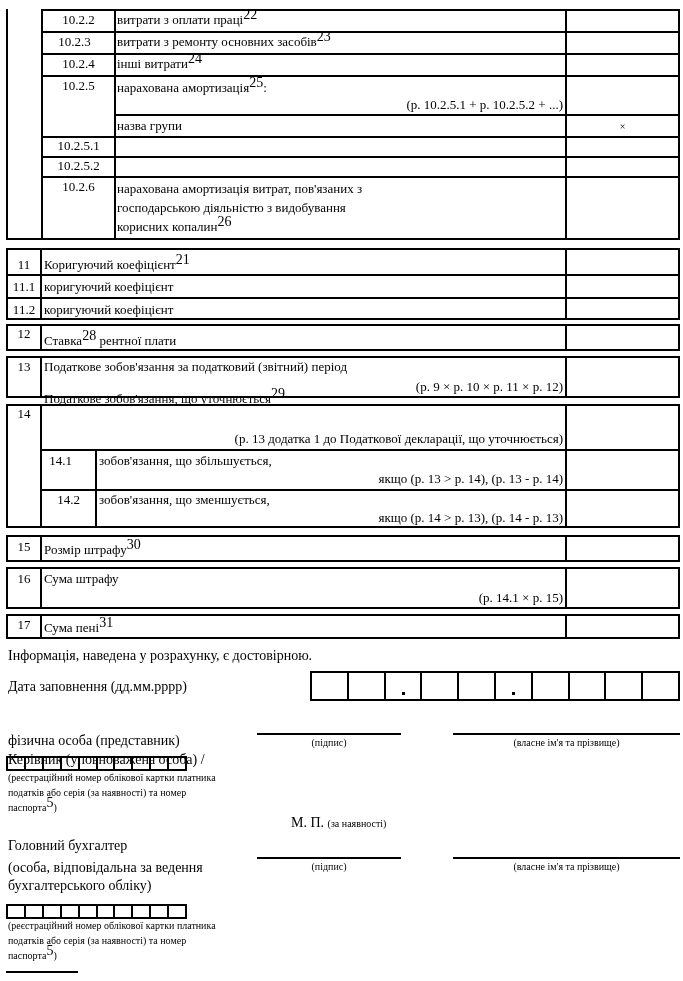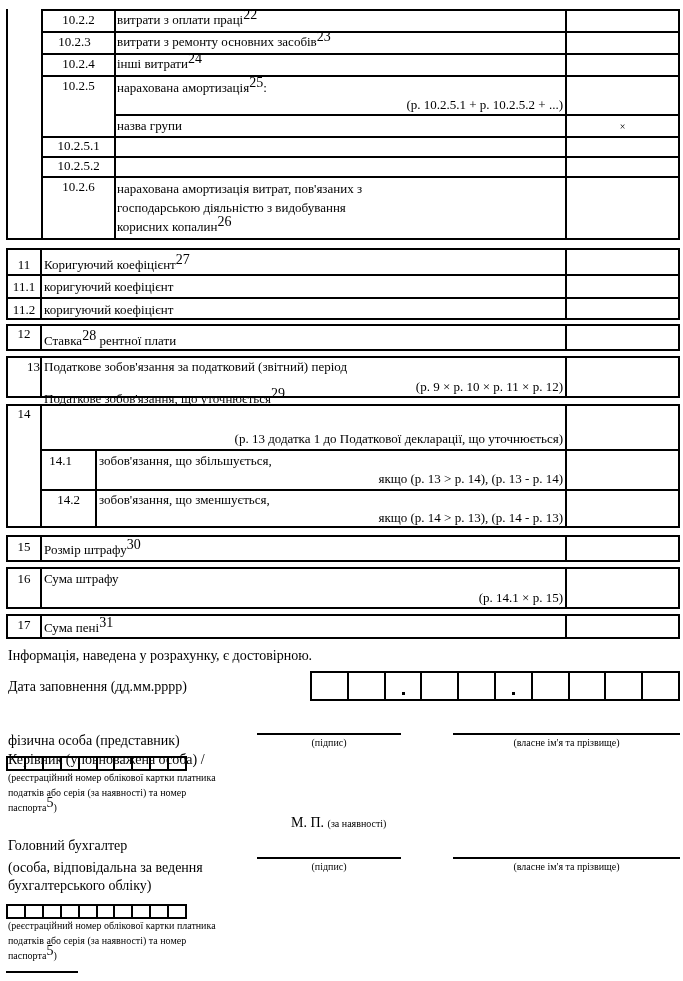--- a/index.html
+++ b/index.html
@@ -97,21 +97,21 @@
 </div>
 
 <div>
   <div class="b abs" style="left:6px; top:248px; width:674px; height:72px;"></div>
   <div class="vl" style="left:40px; top:248px; height:72px;"></div>
   <div class="vl" style="left:565px; top:248px; height:72px;"></div>
   <div class="hl" style="left:6px; top:274px; width:674px;"></div>
   <div class="hl" style="left:6px; top:297px; width:674px;"></div>
 
   <div class="txt num" style="left:8px; top:257px; width:32px;">11</div>
-  <div class="txt" style="left:44px; top:257px;"><span>Коригуючий коефіцієнт</span><sup>27</sup></div>
+  <div class="txt" style="left:44px; top:257px;"><span>Коригуючий коефіцієнт</span><sup>21</sup></div>
   <div class="cell" style="left:567px; top:250px; width:111px; height:24px;"></div>
 
   <div class="txt num" style="left:8px; top:279px; width:32px;">11.1</div>
   <div class="txt" style="left:44px; top:279px;">коригуючий коефіцієнт</div>
   <div class="cell" style="left:567px; top:276px; width:111px; height:21px;"></div>
 
   <div class="txt num" style="left:8px; top:302px; width:32px;">11.2</div>
   <div class="txt" style="left:44px; top:302px;">коригуючий коефіцієнт</div>
   <div class="cell" style="left:567px; top:299px; width:111px; height:19px;"></div>
 </div>
@@ -122,21 +122,21 @@
   <div class="vl" style="left:565px; top:324px; height:27px;"></div>
   <div class="txt num" style="left:8px; top:326px; width:32px;">12</div>
   <div class="txt" style="left:44px; top:333px;"><span>Ставка</span><sup>28</sup><span> рентної плати</span></div>
   <div class="cell" style="left:567px; top:326px; width:111px; height:23px;"></div>
 </div>
 
 <div>
   <div class="b abs" style="left:6px; top:356px; width:674px; height:42px;"></div>
   <div class="vl" style="left:40px; top:356px; height:42px;"></div>
   <div class="vl" style="left:565px; top:356px; height:42px;"></div>
-  <div class="txt num" style="left:8px; top:359px; width:32px;text-align:right;">13</div>
+  <div class="txt num" style="left:8px; top:359px; width:32px;">13</div>
   <div class="txt" style="left:44px; top:359px;">Податкове зобов'язання за податковий (звітний) період</div>
   <div class="txt right" style="left:44px; top:379px; width:519px;">(р. 9 × р. 10 × р. 11 × р. 12)</div>
   <div class="cell" style="left:567px; top:358px; width:111px; height:38px;"></div>
 </div>
 
 <div>
   <div class="b abs" style="left:6px; top:404px; width:674px; height:124px;"></div>
   <div class="vl" style="left:40px; top:404px; height:124px;"></div>
   <div class="vl" style="left:565px; top:404px; height:124px;"></div>
   <div class="hl" style="left:40px; top:449px; width:640px;"></div>

